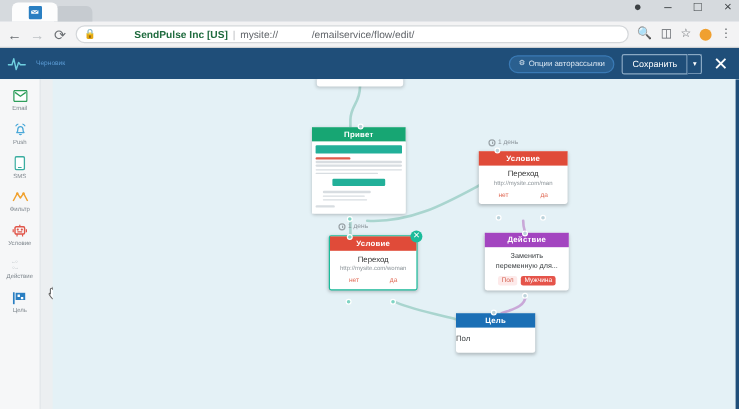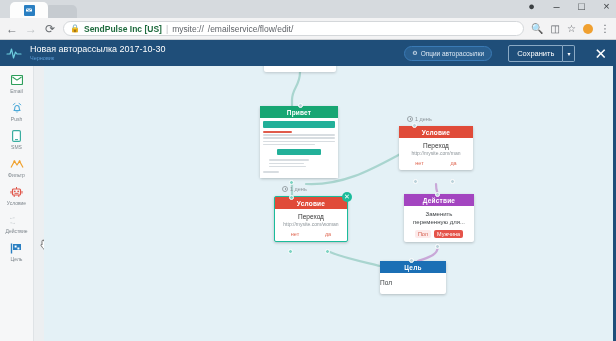--- a/index.html
+++ b/index.html
@@ -47,40 +47,40 @@
     padding: 0 6px; gap: 7px; border-bottom: 1px solid #cdd0d3;
   }
   .navicon { color: #6b6f73; font-size: 12px; line-height: 1; width: 12px; text-align: center; }
   .navicon.fwd { color: #bdc1c4; }
   .omnibox {
     flex: 1; height: 15px; background: #fff; border: 1px solid #d4d7da;
     border-radius: 8px; display: flex; align-items: center; padding: 0 6px;
     gap: 4px; font-size: 8.5px; overflow: hidden; white-space: nowrap;
   }
   .lock { color: #0a8043; font-size: 8px; line-height: 1; }
-  .site-id { color: #1f6b3e; font-weight: bold; font-size: 8.5px; }
+  .site-id { color: #1f6b3e; font-weight: bold; font-size: 8.5px; margin-left: 28px; }
   .omni-sep { color: #b9bcbf; }
   .url-scheme { color: #5f6368; }
   .url-host { color: #202124; font-weight: bold; }
-  .url-path { color: #5f6368; }
+  .url-path { color: #5f6368; margin-left: 24px; }
   .tb-right { display: flex; align-items: center; gap: 7px; }
   .tb-ico { font-size: 10px; color: #5f6368; line-height: 1; }
   .tb-avatar { width: 10px; height: 10px; border-radius: 50%; background: #f0a030; }
 
   
   .app-header {
     height: 26px; background: #1f4e79;
     display: flex; align-items: center; padding: 0 6px;
     position: relative;
   }
   .logo-mark { width: 16px; height: 16px; margin-right: 8px; flex: 0 0 auto; }
   .hdr-titles { display: flex; flex-direction: column; justify-content: center; }
   .hdr-title { color: #fff; font-size: 9px; line-height: 11px; }
   .hdr-sub { color: #5b9bd5; font-size: 5.5px; line-height: 7px; }
-  .hdr-right { margin-left: auto; display: flex; align-items: center; gap: 16px; }
+  .hdr-right { margin-left: auto; display: flex; align-items: center; gap: 6px; }
   .btn-options {
     background: #2a5f8f; border: 1px solid #3a7ab5; border-radius: 9px;
     color: #dbe7f2; font-size: 6.5px; padding: 3px 7px;
     display: flex; align-items: center; gap: 3px; white-space: nowrap;
   }
   .gear { font-size: 6px; line-height: 1; }
   .btn-save-group { display: flex; align-items: stretch; }
   .btn-save {
     background: #1f4e79; border: 1px solid #8aa9c4; color: #fff;
     font-size: 7.5px; padding: 3px 8px; border-radius: 2px 0 0 2px;
@@ -246,21 +246,20 @@
     </div>
   </div>
 
   <div class="app-header">
     <span class="logo-mark">
       <svg width="16" height="16" viewBox="0 0 16 16">
           <polyline points="1,9 4,9 5.5,4 7.5,13 9.5,7 11,9 15,9" fill="none" stroke="#6fcfe0" stroke-width="1.2" stroke-linejoin="round" stroke-linecap="round"></polyline>
         </svg>
     </span>
     <div class="hdr-titles">
-      <span class="hdr-title">Новая авторассылка 2017-10-30</span>
       <span class="hdr-sub">Черновик</span>
     </div>
     <div class="hdr-right">
       <div class="btn-options">
         <span class="gear">⚙</span>
         <span>Опции авторассылки</span>
       </div>
       <div class="btn-save-group">
         <div class="btn-save">Сохранить</div>
         <div class="btn-save-caret">▾</div>

